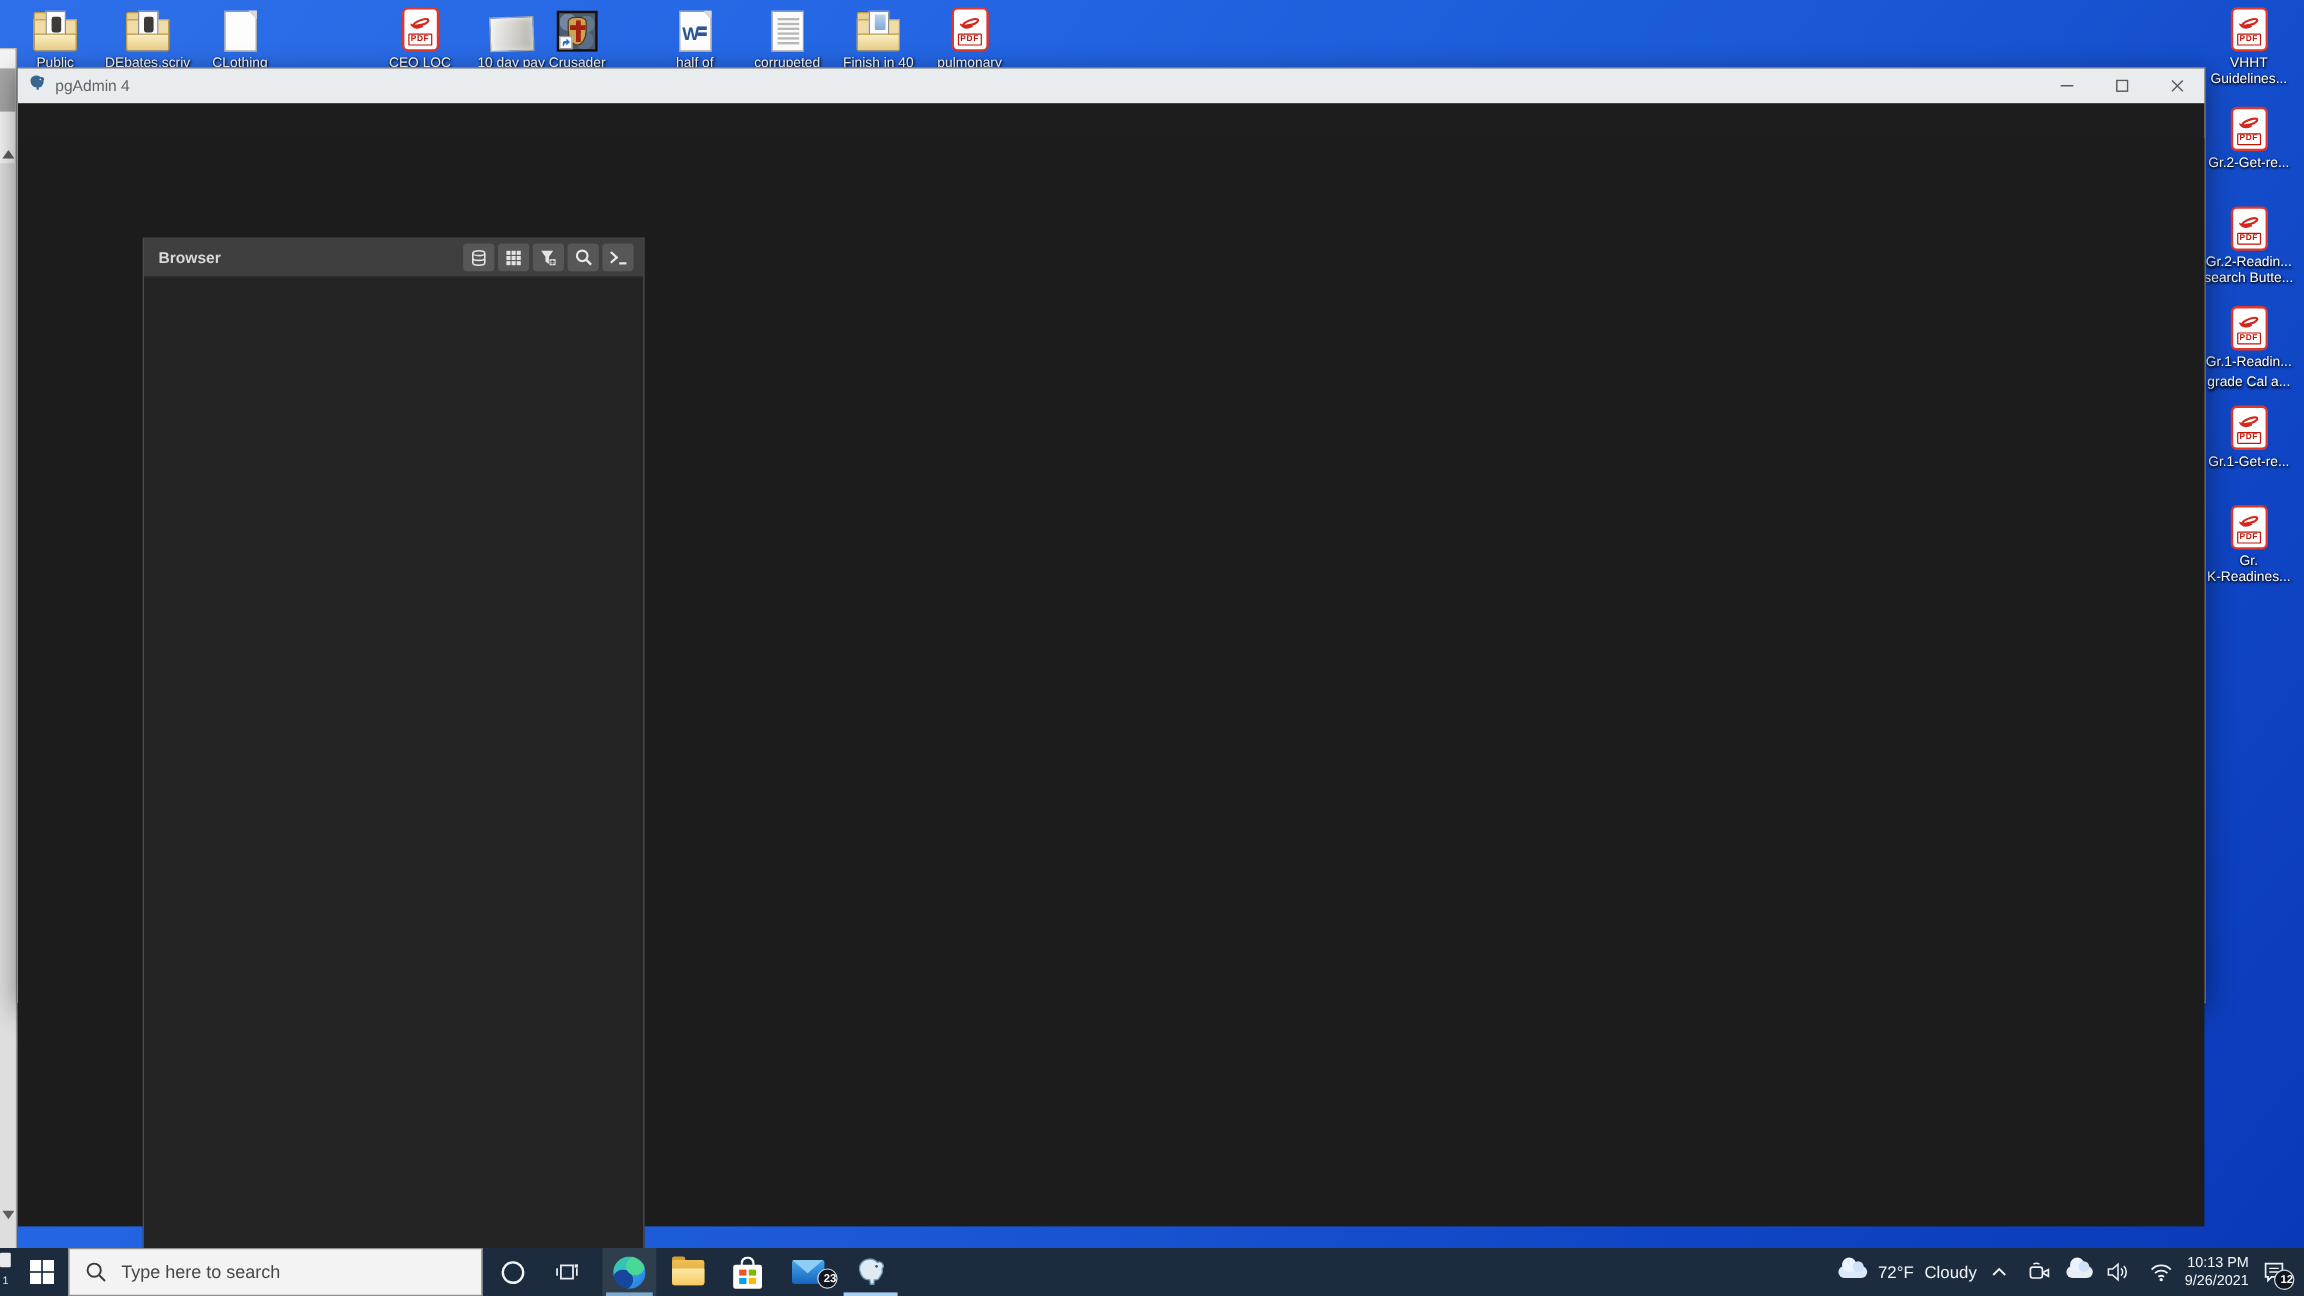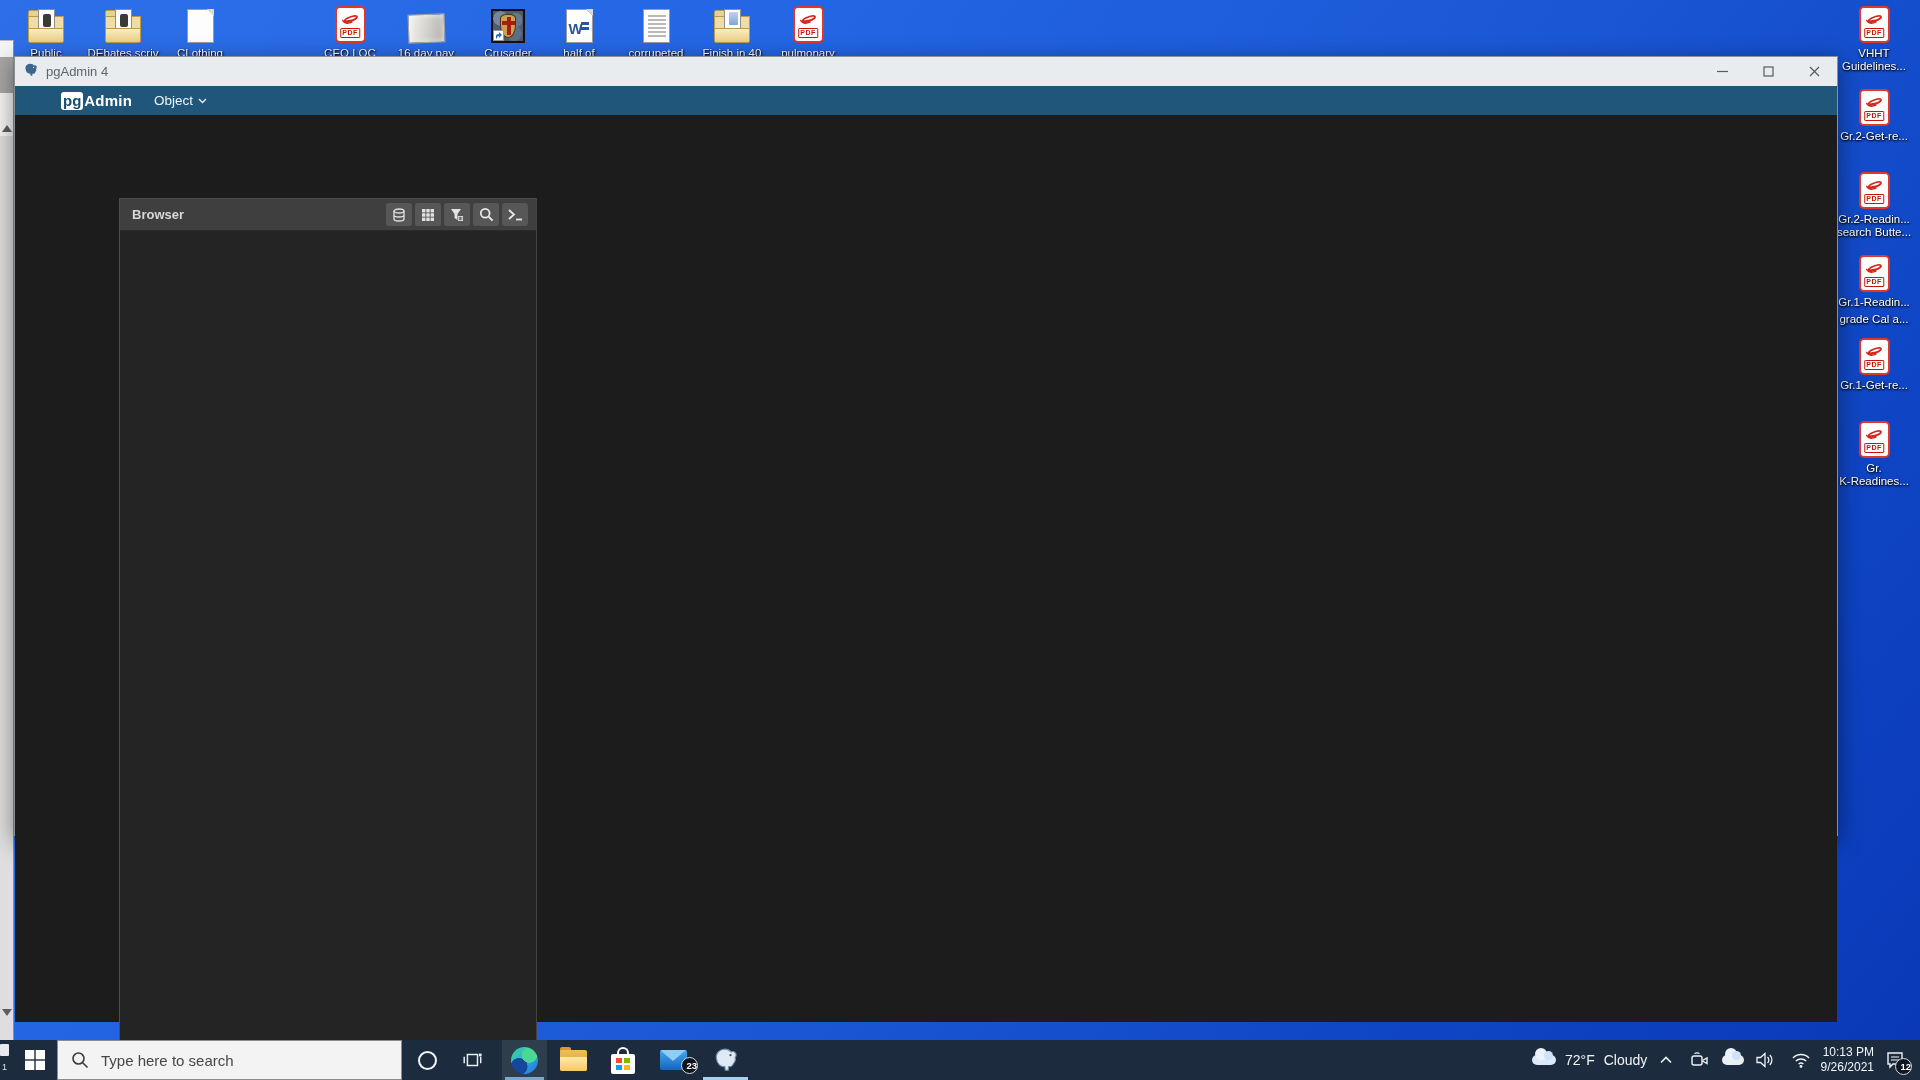--- a/index.html
+++ b/index.html
@@ -189,24 +189,24 @@
       <span class="pdf-tag">PDF</span>
     </div>
       </div>
     <div class="dt-label">CEO LOC</div>
   </div>
 
   <div class="dt-cell" style="left:393px; top:5px;">
     <div class="icon-box">
         <div class="photo-gray"></div>
       </div>
-    <div class="dt-label">16 day pay</div>
-  </div>
-
-  <div class="dt-cell" style="left:475px; top:5px;">
+    <div class="dt-label">10 day pay</div>
+  </div>
+
+  <div class="dt-cell" style="left:448px; top:5px;">
     <div class="icon-box">
         <div class="crusader">
       <div class="shield">
             <div class="cv"></div>
             <div class="ch"></div>
           </div>
       <div class="shortcut">
         <svg width="8" height="8" viewBox="0 0 8 8">
               <path d="M1 7 L1 4 Q1 2 4 2 L4 0 L7 3 L4 6 L4 4 Q2 4 2 6 Z" fill="#2a6ae0"></path>
             </svg>
@@ -353,32 +353,20 @@
             </svg>
         </div>
         <div class="win-btn">
           <svg width="11" height="11" viewBox="0 0 11 11">
               <path d="M1 1 L10 10 M10 1 L1 10" stroke="#5a5a5a" stroke-width="1.2"></path>
             </svg>
         </div>
       </div>
     </div>
 
-    <div class="menubar">
-      <div class="pg-logo">
-        <span class="pg-box">pg</span>
-          <span class="admin">Admin</span>
-      </div>
-      <div class="menu-item">
-        <span>Object</span>
-        <svg width="9" height="6" viewBox="0 0 9 6">
-            <path d="M1 1 L4.5 4.5 L8 1" fill="none" stroke="#e8eef2" stroke-width="1.4"></path>
-          </svg>
-      </div>
-    </div>
 
     <div class="content">
       <div class="browser-panel">
         <div class="bp-header">
           <span class="bp-title">Browser</span>
           <div class="bp-tools">
             <div class="bp-btn">
               <svg width="14" height="14" viewBox="0 0 14 14">
                   <ellipse cx="7" cy="3" rx="5" ry="2" fill="none" stroke="#e2e2e2" stroke-width="1.3"></ellipse>
                   <path d="M2 3v8c0 1.1 2.2 2 5 2s5-.9 5-2V3 M2 7c0 1.1 2.2 2 5 2s5-.9 5-2" fill="none" stroke="#e2e2e2" stroke-width="1.3"></path>

